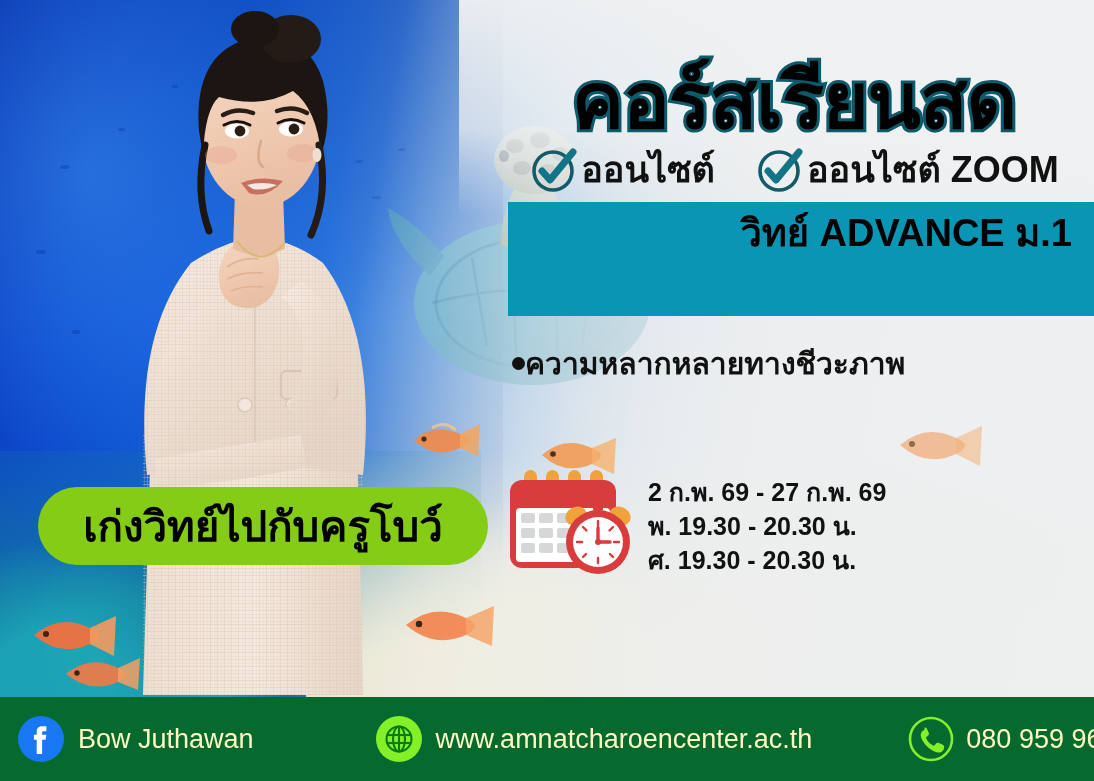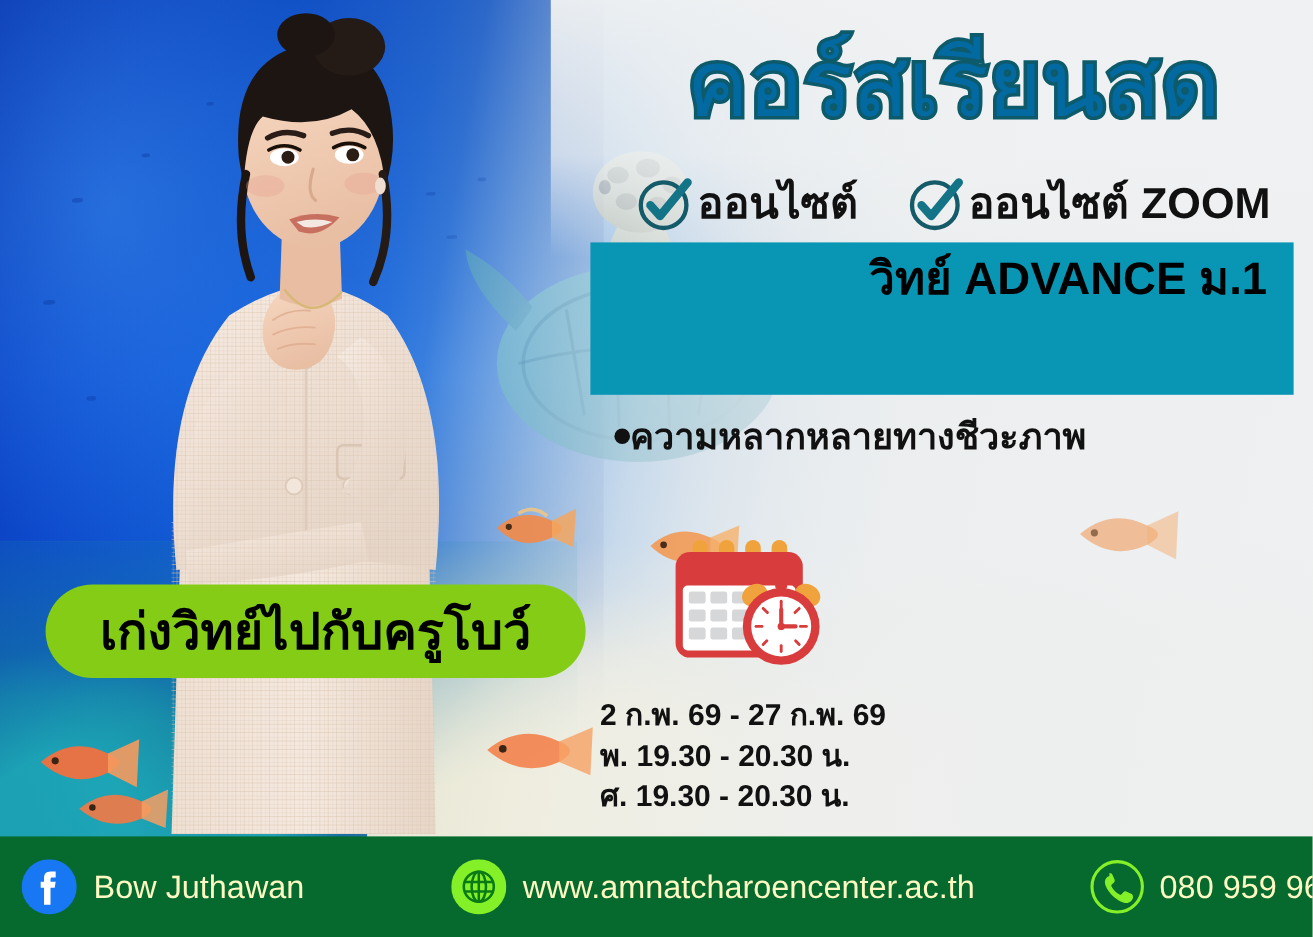--- a/index.html
+++ b/index.html
@@ -85,63 +85,63 @@
   }
 
   
   .fish{ position:absolute; }
 
   
   .model{ position:absolute; left:95px; top:5px; width:320px; height:690px; }
 
   
   .title{
-    position:absolute; left:505px; top:33px; width:578px;
+    position:absolute; left:505px; top:64px; width:578px;
     text-align:center;
     font-size:78px; line-height:.95;
-    font-weight:400;
-    color:#0369a1;
+    font-weight:700;
+    color:#000000;
     -webkit-text-stroke:6px #0d5a6b;
     paint-order:stroke fill;
     letter-spacing:-1px;
     white-space:nowrap;
   }
 
   
   .check-row{
     position:absolute; left:505px; top:145px; width:578px;
     display:flex; align-items:center; justify-content:center; gap:40px;
   }
   .check-item{ display:flex; align-items:center; gap:2px; }
   .check-item .label{
     font-size:36px; font-weight:700; color:#111; line-height:1; white-space:nowrap;
   }
 
   
   .teal-box{
-    position:absolute; left:492px; top:202px; width:586px; height:127px;
+    position:absolute; left:508px; top:202px; width:586px; height:114px;
     background:#0996b4;
     padding:6px 22px 0 0;
     text-align:right;
   }
   .teal-box .line{
     font-size:38px; font-weight:700; color:#000; line-height:1.33;
     white-space:nowrap;
   }
 
   
   .bullet-row{
     position:absolute; left:512px; top:340px;
     display:flex; align-items:center; 
   }
   .bullet-dot{ width:13px; height:13px; border-radius:50%; background:#111; flex:none; }
   .bullet-text{ font-size:30px; font-weight:700; color:#111; white-space:nowrap; }
 
   
-  .sched{ position:absolute; left:500px; top:448px; display:flex; align-items:center; gap:16px;flex-direction:column; }
+  .sched{ position:absolute; left:500px; top:468px; display:flex; align-items:center; gap:16px; }
   .cal-wrap{ position:relative; width:132px; height:112px; flex:none; }
   .sched-text{ display:flex; flex-direction:column; gap:2px; padding-top:4px; }
   .sched-text .ln{ font-size:25px; font-weight:700; color:#111; line-height:1.28; white-space:nowrap; }
 
   
   .pill{
     position:absolute; left:38px; top:487px; width:450px; height:78px;
     background:#84cc16; border-radius:40px;
     display:flex; align-items:center; justify-content:center;
   }

